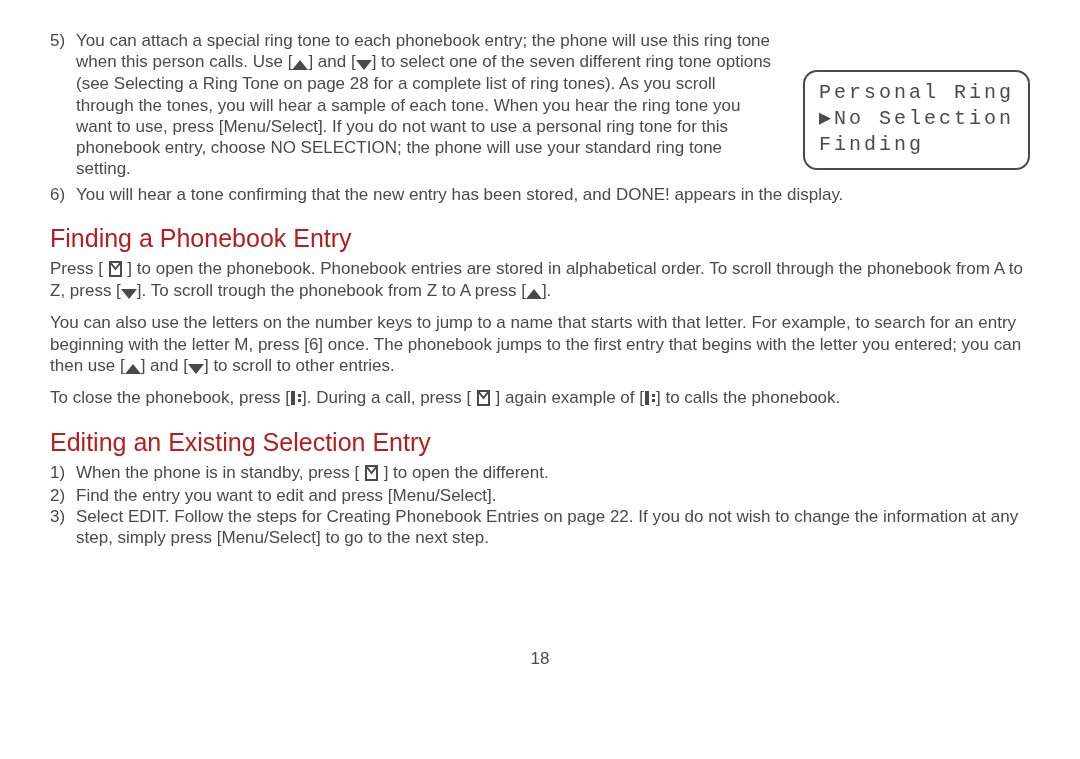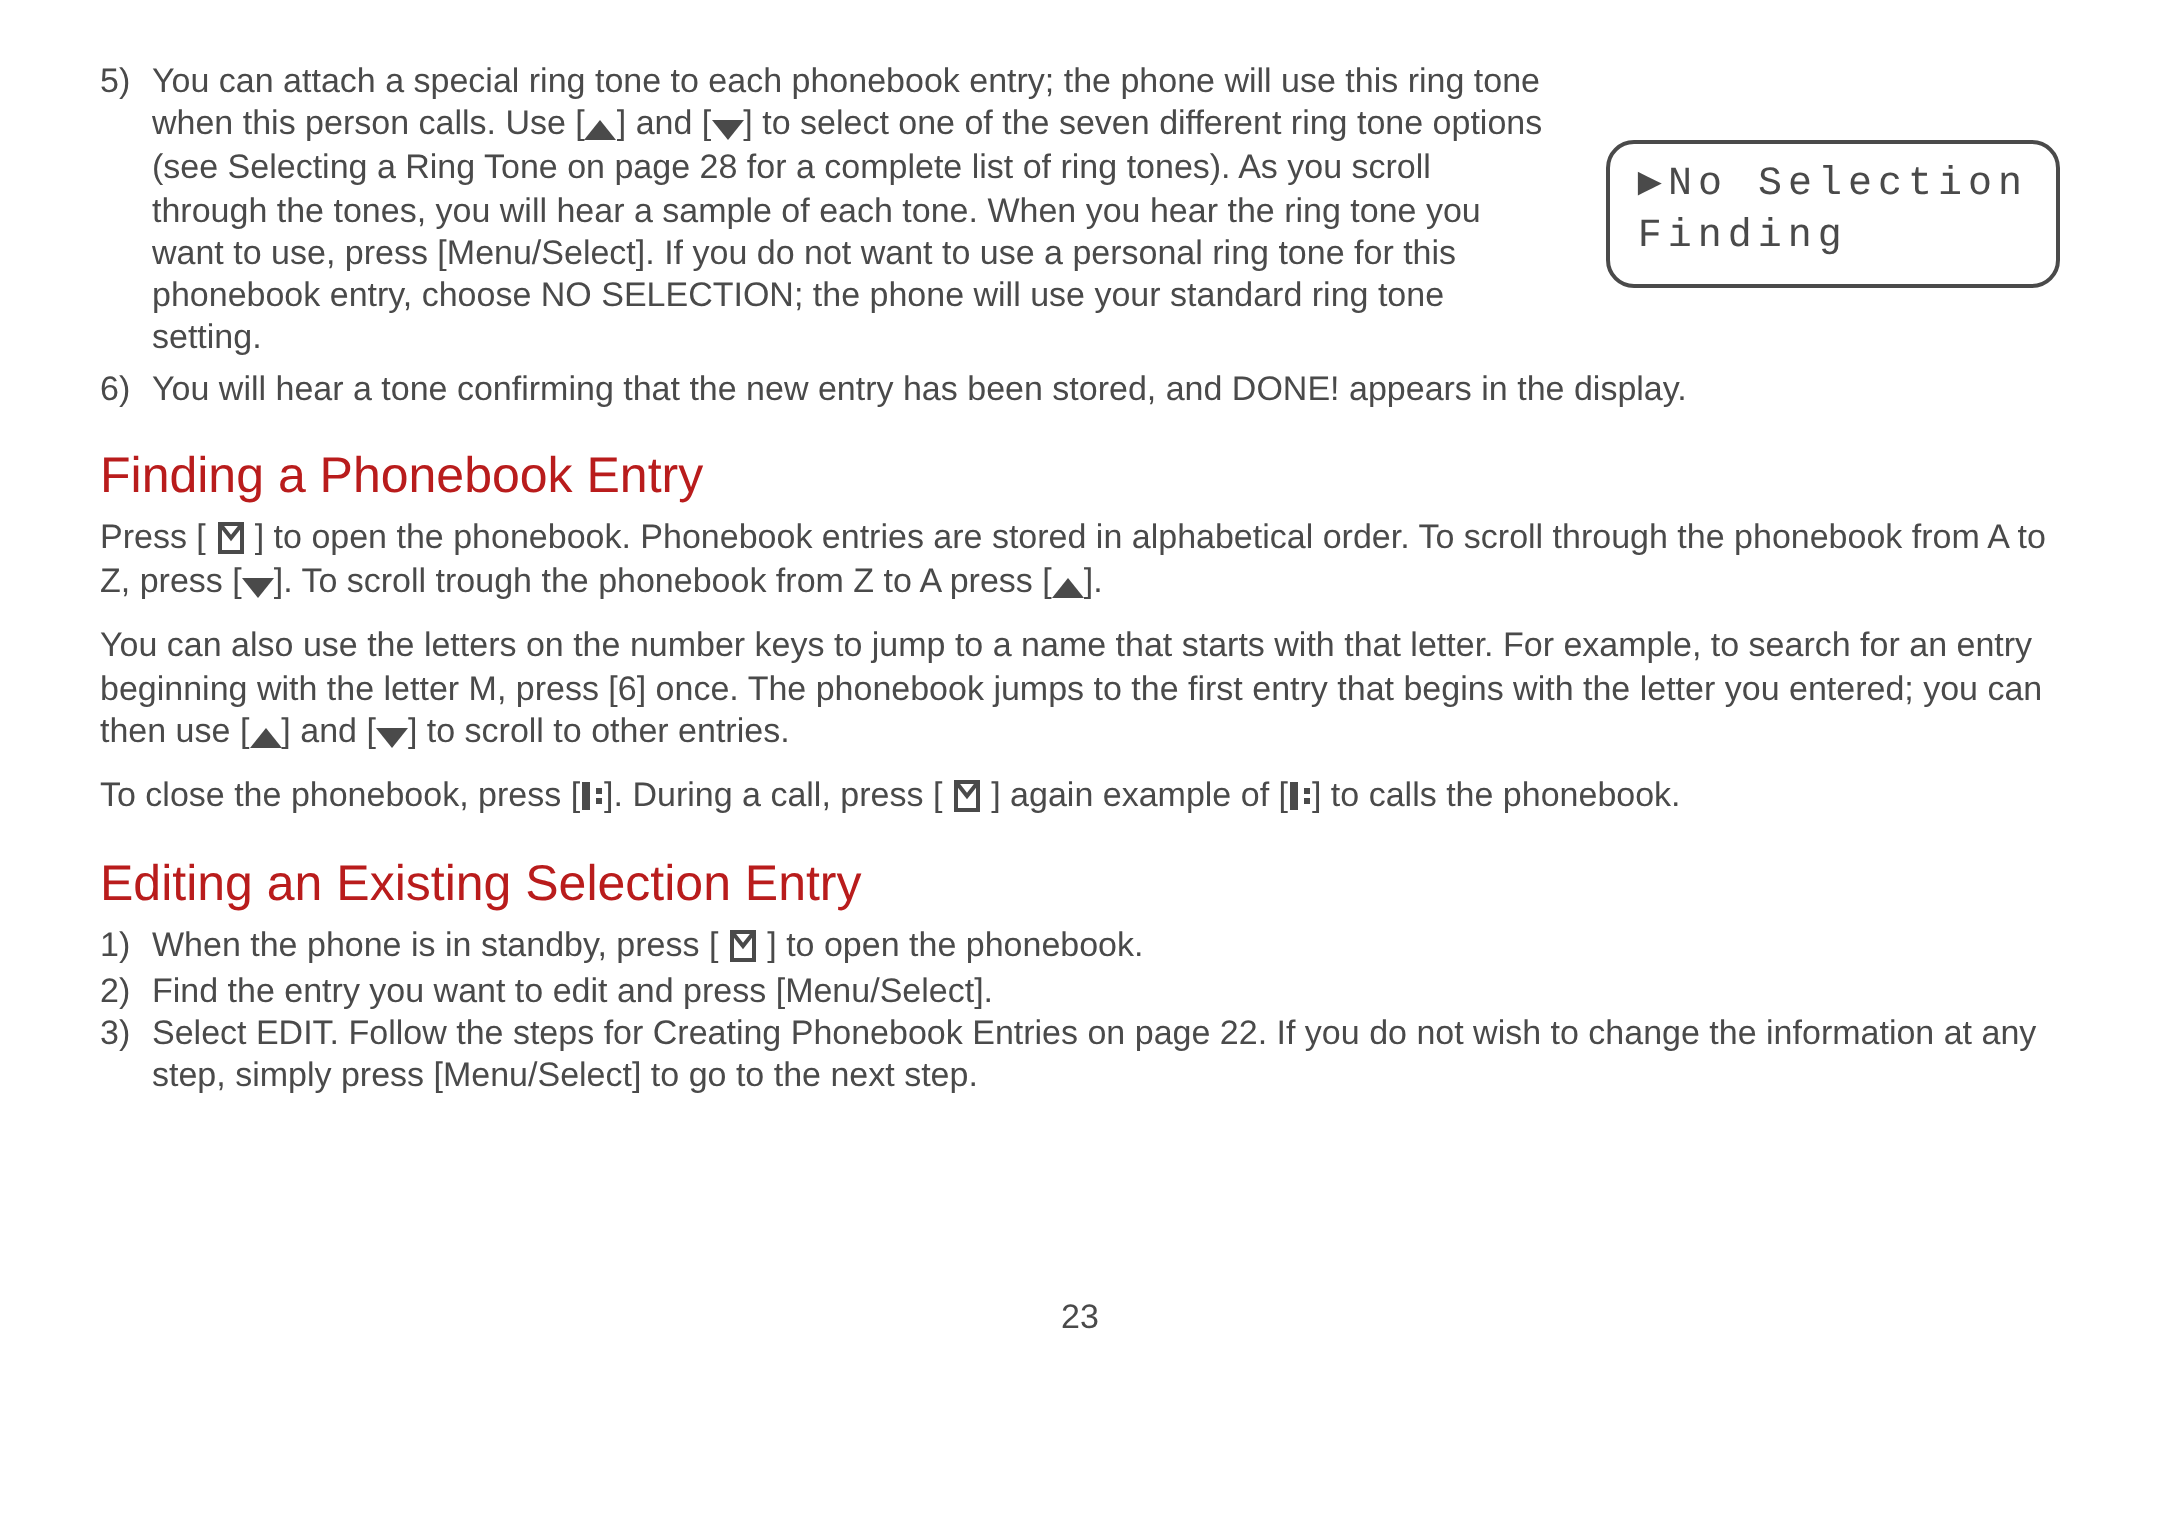--- a/index.html
+++ b/index.html
@@ -84,20 +84,21 @@
             <span>You can attach a special ring tone to each phonebook entry; the phone will use this ring tone when this person calls. Use [</span><span class="icon"><svg width="16" height="10">
                   <polygon points="8,0 16,10 0,10" fill="#4a4a4a"></polygon>
                 </svg></span><span>] and [</span><span class="icon"><svg width="16" height="10">
                   <polygon points="0,0 16,0 8,10" fill="#4a4a4a"></polygon>
                 </svg></span><span>]  to select one of the seven different ring tone options (see Selecting a Ring Tone on page 28 for a complete list of ring tones). As you scroll through the tones, you will hear a sample of each tone. When you hear  the ring tone you want to use, press [Menu/Select]. If you do not want to use a personal ring tone for this phonebook entry, choose NO SELECTION; the phone will use your standard ring tone setting.</span>
           </div>
         </div>
       </div>
     </div>
     <div class="display-box">
+      <div>Personal Ring</div>
       <div><span>▶</span><span>No Selection</span></div>
       <div>Finding</div>
     </div>
   </div>
 
   <div class="numbered" style="margin-top:4px;">
     <div class="num">6)</div>
     <div class="body">You will hear a tone confirming that the new entry has been stored, and DONE! appears in the display.</div>
   </div>
 
@@ -131,26 +132,26 @@
           <rect x="8" y="9" width="3" height="3" fill="#4a4a4a"></rect>
         </svg></span><span>] to calls the phonebook.</span>
   </div>
 
   <h2>Editing an Existing Selection Entry</h2>
   <div class="numbered">
     <div class="num">1)</div>
     <div class="body">
       <span>When the phone is in standby, press [ </span><span class="icon"><svg width="15" height="16">
             <path d="M2 1 L2 15 L13 15 L13 1 Z M2 1 L7.5 8 L13 1" fill="none" stroke="#4a4a4a" stroke-width="2"></path>
-          </svg></span><span> ] to open the phonebook.</span>
+          </svg></span><span> ] to open the different.</span>
     </div>
   </div>
   <div class="numbered">
     <div class="num">2)</div>
     <div class="body">Find the entry you want to edit and press [Menu/Select].</div>
   </div>
   <div class="numbered">
     <div class="num">3)</div>
     <div class="body">Select EDIT. Follow the steps for Creating Phonebook Entries on page 22. If you do not wish to change the information at any step, simply press [Menu/Select] to go to the next step.</div>
   </div>
 
-  <div class="pagenum">23</div>
+  <div class="pagenum">18</div>
 </div>
 
 </body></html>

